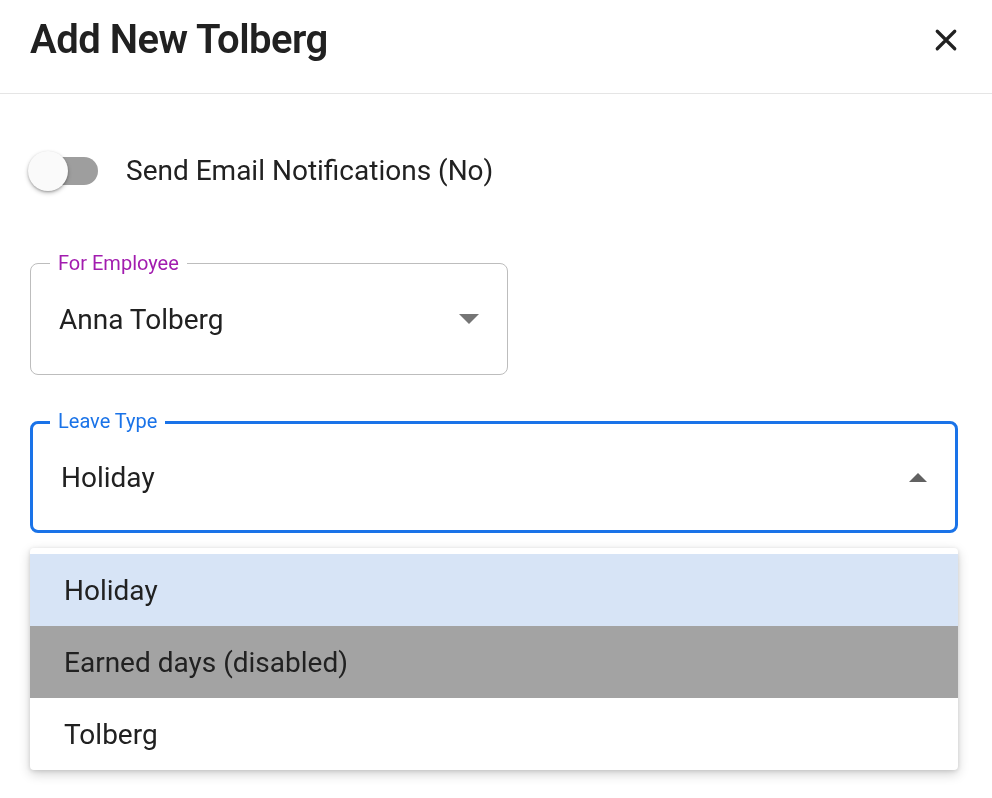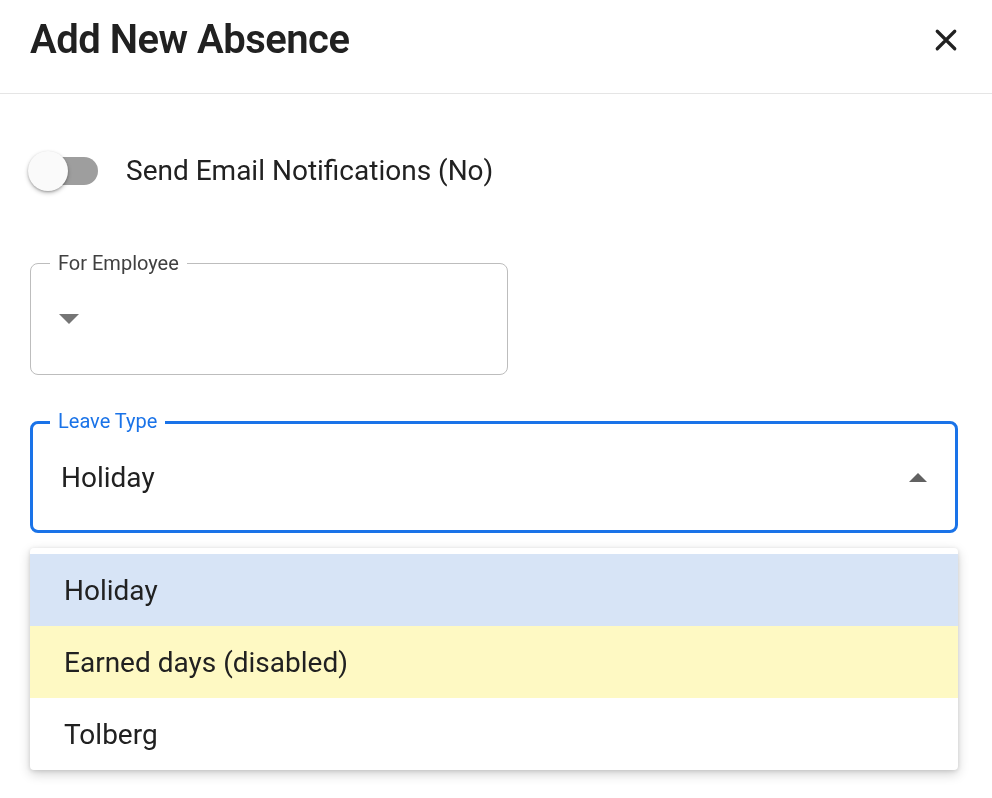--- a/index.html
+++ b/index.html
@@ -75,21 +75,21 @@
       position: relative;
       margin-bottom: 46px;
     }
     .field-legend {
       position: absolute;
       top: -12px;
       left: 20px;
       background: #ffffff;
       padding: 0 8px;
       font-size: 20px;
-      color: #404040;
+      color: #a21caf;
       z-index: 2;
     }
     .field-legend.focused {
       color: #1a73e8;
       text-align: right;
     }
     .select-box {
       border: 1px solid #bdbdbd;
       border-radius: 8px;
       height: 112px;
@@ -143,48 +143,49 @@
       align-items: center;
       padding: 0 34px;
       font-size: 28px;
       color: #212121;
       cursor: pointer;
     }
     .dropdown-item.selected {
       background: #d7e4f6;
     }
     .dropdown-item.disabled {
-      background: #fef9c3;
+      background: #a3a3a3;
       color: #212121;
     }
   </style>
 </head>
 <body>
 
 <div class="header">
-  <h1 class="page-title">Add New Absence</h1>
+  <h1 class="page-title">Add New Tolberg</h1>
   <div class="close-icon">
     <svg viewBox="0 0 24 24">
       <path d="M5 5 L19 19 M19 5 L5 19" stroke="#212121" stroke-width="2.6" stroke-linecap="round" fill="none"></path>
     </svg>
   </div>
 </div>
 
 <div class="content">
 
   <div class="toggle-row">
     <div class="toggle">
       <div class="toggle-knob"></div>
     </div>
     <span class="toggle-label">Send Email Notifications (No)</span>
   </div>
 
   <div class="field-wrapper">
     <span class="field-legend">For Employee</span>
     <div class="select-box employee">
+      <span class="select-value">Anna Tolberg</span>
       <span class="chevron down"></span>
     </div>
   </div>
 
   <div class="field-wrapper">
     <span class="field-legend focused">Leave Type</span>
     <div class="select-box leave-type">
       <span class="select-value">Holiday</span>
       <span class="chevron up"></span>
     </div>

